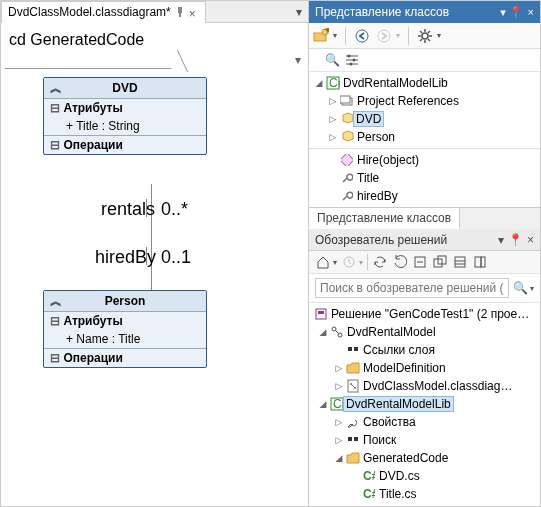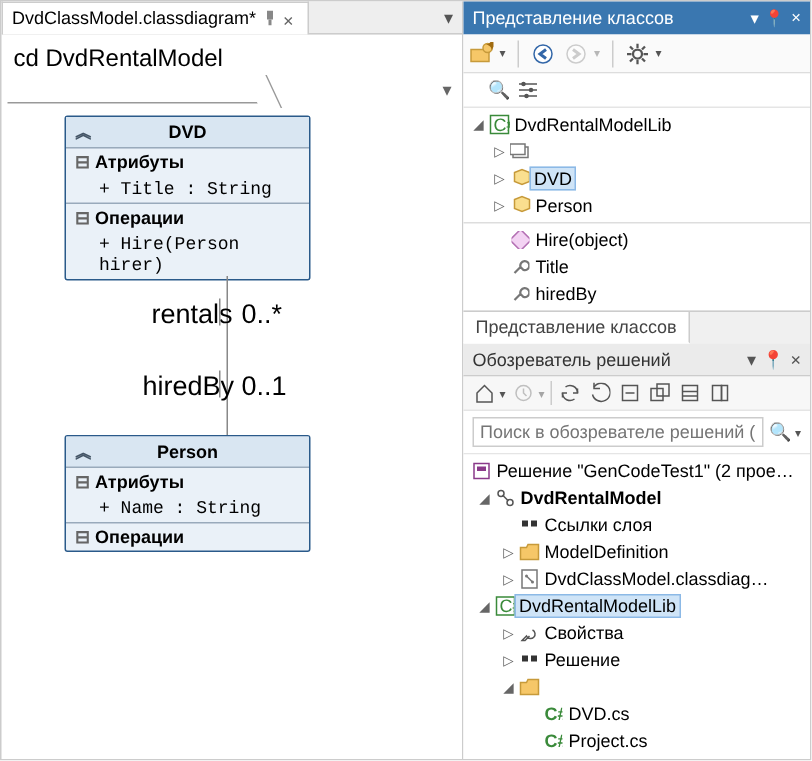--- a/index.html
+++ b/index.html
@@ -18,21 +18,21 @@
   .diagram-title { font-size: 16px; padding: 8px 8px 2px 8px; }
   .title-rule { border-bottom: 1px solid #999; width: 170px; margin-left: 4px; height: 18px; position: relative; }
   .title-rule:after { content:''; position:absolute; right:-8px; top:-1px; width:14px; height:22px; border-right:1px solid #999; transform: skewX(25deg); background:#fff;}
   .canvas { flex: 1; position: relative; padding: 6px; }
 
   .uml { position: absolute; border: 1px solid #2a5a8a; background: #eaf1f8; border-radius: 2px; }
   .uml-title { background: #d9e6f2; text-align: center; font-weight: bold; padding: 3px 0; position: relative; border-bottom: 1px solid #9ab; }
   .uml-chevrons { position: absolute; left: 6px; top: 2px; font-size: 12px; letter-spacing: -4px; color: #456; }
   .uml-sec-h { padding: 2px 6px; font-weight: bold; }
   .uml-sec-h:before { content: "⊟ "; color: #666; }
-  .uml-item { padding: 2px 6px 2px 22px; font-family: Liberation Mono, monospace; }
+  .uml-item { padding: 2px 6px 2px 22px; }
   .uml-sep { border-top: 1px solid #9ab; }
 
   .assoc-label { position: absolute; font-size: 18px; }
   .assoc-line { position: absolute; background: #888; }
 
   
   .panel-hdr { background: #3a77b0; color: #fff; height: 22px; display: flex; align-items: center; padding: 0 6px; gap: 4px; }
   .panel-hdr .spacer { flex: 1; }
   .panel-hdr .glyph { font-size: 11px; }
   .toolbar { height: 26px; display: flex; align-items: center; padding: 2px 4px; gap: 6px; border-bottom: 1px solid #ddd; background: #fafafa; }
@@ -82,53 +82,52 @@
               <rect x="3" y="0" width="4" height="6" fill="#888"></rect>
               <rect x="4" y="6" width="2" height="4" fill="#888"></rect>
             </svg>
         </span>
         <span class="close">×</span>
       </div>
       <span class="drop">▾</span>
     </div>
 
     <div style="position:relative;">
-      <div class="diagram-title">cd DvdRentalModel</div>
+      <div class="diagram-title">cd GeneratedCode</div>
       <div class="title-rule"></div>
     </div>
 
     <div class="canvas">
 
       <div class="uml" style="left:42px; top:8px; width:164px;">
         <div class="uml-title">
           <span class="uml-chevrons">︽</span>
           <span>DVD</span>
         </div>
         <div class="uml-sec-h">Атрибуты</div>
         <div class="uml-item">+ Title : String</div>
         <div class="uml-sep"></div>
         <div class="uml-sec-h">Операции</div>
-        <div class="uml-item">+ Hire(Person hirer)</div>
       </div>
 
       <div class="assoc-line" style="left:150px; top:115px; width:1px; height:106px;"></div>
       <div class="assoc-label" style="left:100px; top:130px;">rentals</div>
       <div class="assoc-line" style="left:145px; top:130px; width:1px; height:18px;"></div>
       <div class="assoc-label" style="left:160px; top:130px;">0..*</div>
       <div class="assoc-label" style="left:94px; top:178px;">hiredBy</div>
       <div class="assoc-line" style="left:145px; top:178px; width:1px; height:18px;"></div>
       <div class="assoc-label" style="left:160px; top:178px;">0..1</div>
 
       <div class="uml" style="left:42px; top:221px; width:164px;">
         <div class="uml-title">
           <span class="uml-chevrons">︽</span>
           <span>Person</span>
         </div>
         <div class="uml-sec-h">Атрибуты</div>
-        <div class="uml-item">+ Name : String</div>
+        <div class="uml-item">+ Name : Title</div>
         <div class="uml-sep"></div>
         <div class="uml-sec-h">Операции</div>
       </div>
     </div>
   </div>
 
   <div class="right">
 
     <div class="panel-hdr">
       <span>Представление классов</span>
@@ -206,20 +205,21 @@
         </div>
       <div class="row">
           <span class="sp" style="width:18px"></span>
           <span class="tw">▷</span>
           <span class="ic">
             <svg width="14" height="14">
               <rect x="2" y="4" width="10" height="7" fill="#fff" stroke="#777"></rect>
               <rect x="0" y="2" width="10" height="7" fill="#fff" stroke="#777"></rect>
             </svg>
           </span>
+          <span class="lbl">Project References</span>
         </div>
       <div class="row selected">
           <span class="sp" style="width:18px"></span>
           <span class="tw">▷</span>
           <span class="ic">
             <svg width="14" height="14">
               <path d="M3 3 L8 1 L13 3 L13 9 L8 11 L3 9 Z" fill="#fadf8f" stroke="#c79a3a"></path>
             </svg>
           </span>
           <span class="lbl">DVD</span>
@@ -349,21 +349,21 @@
       <div class="row">
           <span class="sp" style="width:8px"></span>
           <span class="tw">◢</span>
           <span class="ic">
             <svg width="14" height="14">
               <circle cx="4" cy="4" r="2" fill="none" stroke="#555"></circle>
               <circle cx="10" cy="10" r="2" fill="none" stroke="#555"></circle>
               <line x1="5" y1="5" x2="9" y2="9" stroke="#555"></line>
             </svg>
           </span>
-          <span class="lbl" style="font-weight:bold">DvdRentalModel</span>
+          <span class="lbl" style="font-weight:normal">DvdRentalModel</span>
         </div>
       <div class="row">
           <span class="sp" style="width:36px"></span>
           <span class="ic">
             <svg width="12" height="12">
               <rect x="1" y="3" width="4" height="4" fill="#333"></rect>
               <rect x="7" y="3" width="4" height="4" fill="#333"></rect>
             </svg>
           </span>
           <span class="lbl">Ссылки слоя</span>
@@ -414,44 +414,45 @@
         </div>
       <div class="row">
           <span class="sp" style="width:24px"></span>
           <span class="tw">▷</span>
           <span class="ic">
             <svg width="12" height="12">
               <rect x="1" y="3" width="4" height="4" fill="#333"></rect>
               <rect x="7" y="3" width="4" height="4" fill="#333"></rect>
             </svg>
           </span>
-          <span class="lbl">Решение</span>
+          <span class="lbl">Поиск</span>
         </div>
       <div class="row">
           <span class="sp" style="width:24px"></span>
           <span class="tw">◢</span>
           <span class="ic">
             <svg width="14" height="12">
               <path d="M1 3 L5 3 L6 1 L13 1 L13 11 L1 11 Z" fill="#f6c768" stroke="#c79a3a"></path>
             </svg>
           </span>
+          <span class="lbl">GeneratedCode</span>
         </div>
       <div class="row">
           <span class="sp" style="width:52px"></span>
           <span class="ic">
             <svg width="12" height="12">
               <text x="0" y="10" font-size="9" font-weight="bold" fill="#3a8a3a">C#</text>
             </svg>
           </span>
           <span class="lbl">DVD.cs</span>
         </div>
       <div class="row">
           <span class="sp" style="width:52px"></span>
           <span class="ic">
             <svg width="12" height="12">
               <text x="0" y="10" font-size="9" font-weight="bold" fill="#3a8a3a">C#</text>
             </svg>
           </span>
-          <span class="lbl">Project.cs</span>
+          <span class="lbl">Title.cs</span>
         </div>
     </div>
   </div>
 </div>
 
 </body></html>

